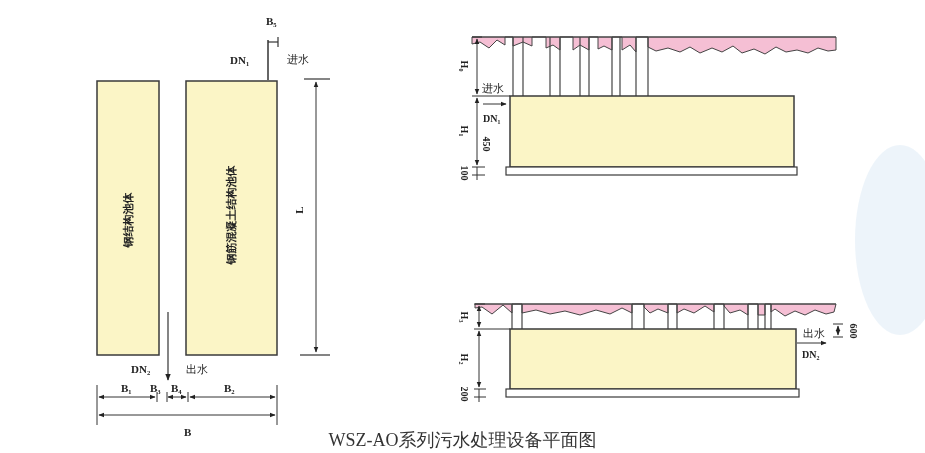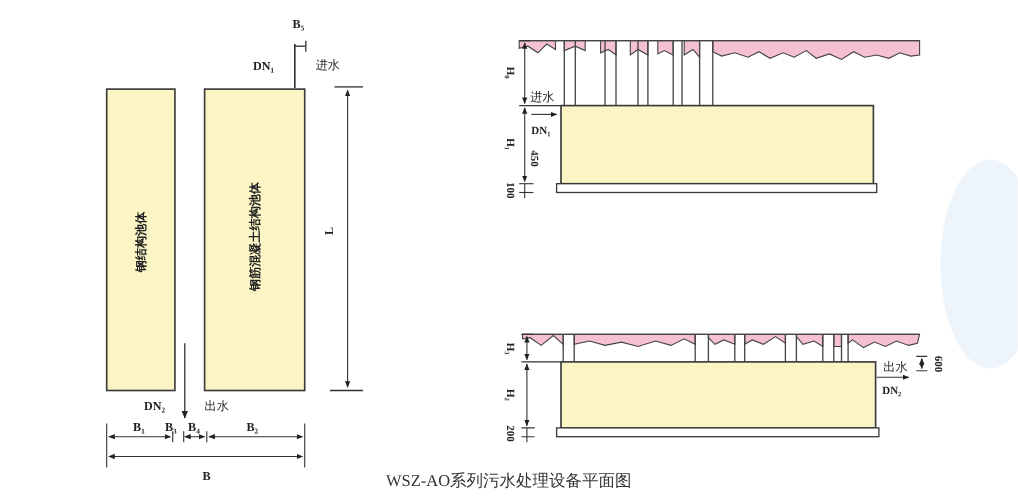--- a/index.html
+++ b/index.html
@@ -2,21 +2,21 @@
 <html><head>
   <meta charset="utf-8">
   <style>
     html, body { margin: 0; padding: 0; background: #ffffff; }
     body { width: 925px; height: 453px; position: relative; overflow: hidden;
            font-family: "DejaVu Serif", "Liberation Serif", serif; }
     #canvas { position: absolute; left: 0; top: 0; width: 925px; height: 453px; }
     svg text { font-family: "Liberation Serif", "DejaVu Serif", serif; fill: #222; }
     .cjk { font-family: "DejaVu Sans", "Liberation Sans", sans-serif; }
     .caption { position: absolute; left: 0; width: 925px; top: 428px; text-align: center;
-               font-size: 15px; color: #333; font-family: "Liberation Serif", "DejaVu Serif", serif; }
+               font-size: 18px; color: #333; font-family: "Liberation Serif", "DejaVu Serif", serif; }
   </style>
 </head>
 <body>
 
 <svg id="canvas" width="925" height="453" viewBox="0 0 925 453" xmlns="http://www.w3.org/2000/svg">
   <defs>
     <marker id="arr" viewBox="0 0 10 10" refX="9" refY="5" markerWidth="6" markerHeight="6" orient="auto-start-reverse">
       <path d="M0,1 L10,5 L0,9 z" fill="#222"></path>
     </marker>
   </defs>

